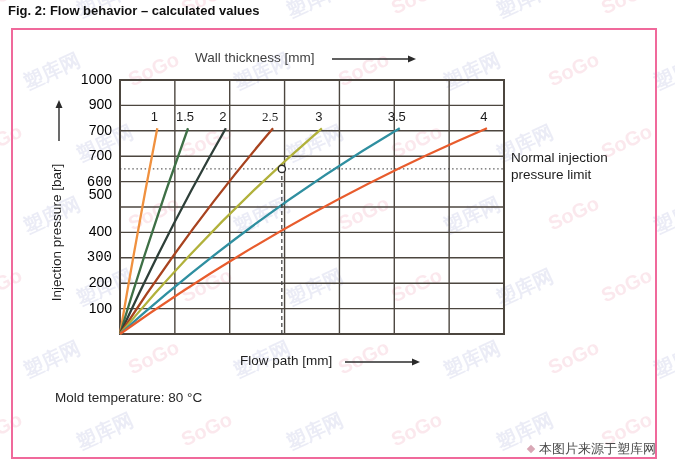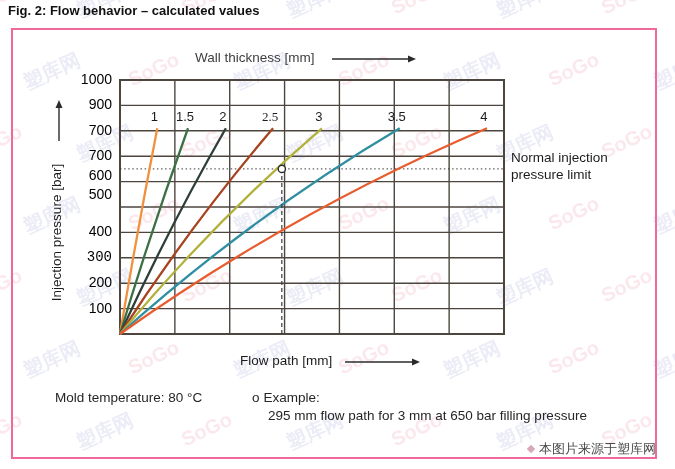--- a/index.html
+++ b/index.html
@@ -161,21 +161,21 @@
 
   <div id="x-axis-label" class="ovl">Flow path [mm]</div>
 
   <div id="y-axis-label" class="ovl">Injection pressure [bar]</div>
 
   <div id="y-ticks">
       <div class="y-tick" style="top: 71px;">1000</div>
       <div class="y-tick" style="top: 96.4px;">900</div>
       <div class="y-tick" style="top: 121.8px;">700</div>
       <div class="y-tick" style="top: 147.2px;">700</div>
-      <div class="y-tick" style="top: 167px;">600</div>
+      <div class="y-tick" style="top: 174px; font-family: Liberation Mono, monospace;">600</div>
       <div class="y-tick" style="top: 186px;">500</div>
       <div class="y-tick" style="top: 223.4px;">400</div>
       <div class="y-tick" style="top: 248.8px; font-family: Liberation Mono, monospace;">300</div>
       <div class="y-tick" style="top: 274.2px;">200</div>
       <div class="y-tick" style="top: 299.6px;">100</div>
     </div>
 
   <div id="curve-labels">
       <div class="curve-label" style="left: 134.303px;">1</div>
       <div class="curve-label" style="left: 165.023px;">1.5</div>
@@ -185,25 +185,19 @@
       <div class="curve-label" style="left: 376.771px;">3.5</div>
       <div class="curve-label" style="left: 463.994px;">4</div>
     </div>
 
   <div id="limit-label" class="ovl">Normal injection pressure limit</div>
 
   <div id="footer-left" class="ovl">
     <div>Mold temperature: 80 °C</div>
   </div>
 
-  <div id="footer-example" class="ovl">
-    <div>
-      <span class="ex-marker">o</span><span>Example:</span>
-    </div>
-    <div class="ex-line2">295 mm flow path for 3 mm at 650 bar filling pressure</div>
-  </div>
 
   <div id="source-wm" class="ovl">
     <span class="wm-dot"></span>
     <span>本图片来源于塑库网</span>
   </div>
 
 </div>
 
 </body></html>

